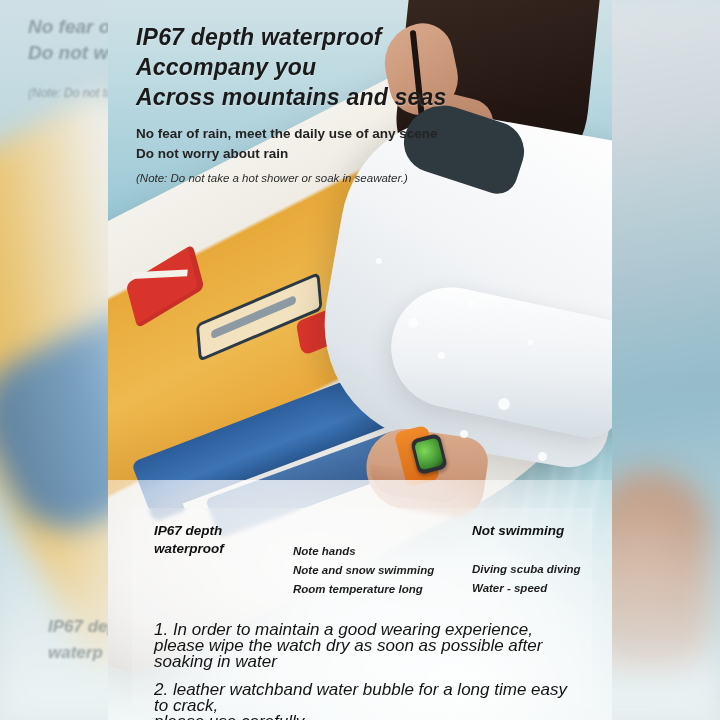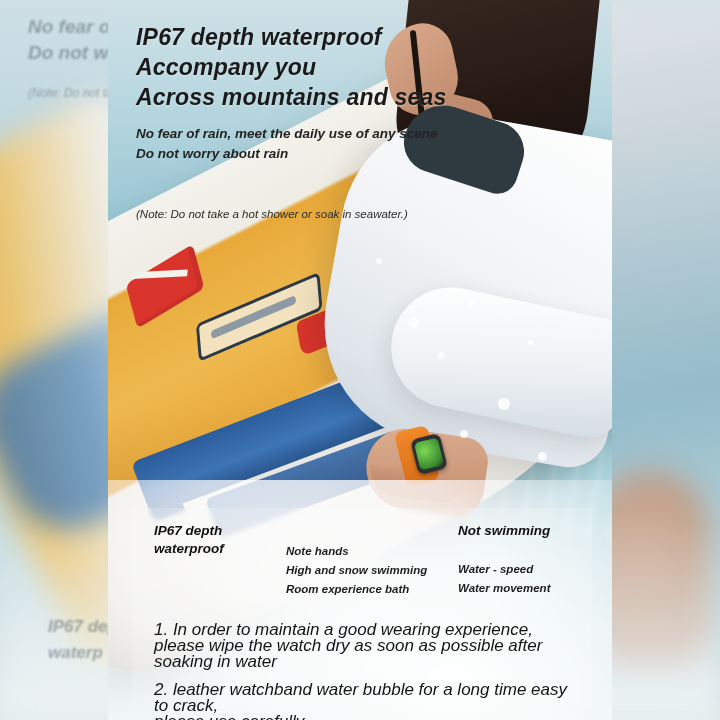--- a/index.html
+++ b/index.html
@@ -314,52 +314,50 @@
     font-size: 23px;
     line-height: 30px;
     letter-spacing: .2px;
     white-space: pre-line;
     text-shadow: 0 1px 2px rgba(255,255,255,.35);
   }
   .sub {
     position: absolute;
     left: 136px; top: 124px;
     color: #232323;
-    font-style: italic;
     font-weight: bold;
     font-size: 13.5px;
     line-height: 20px;
     white-space: pre-line;
   }
   .note {
     position: absolute;
     left: 136px; top: 170px;
     color: #2b2b2b;
     font-style: italic;
     font-size: 11.5px;
     line-height: 16px;
-    margin-top: 36px;
   }
 
   
   .panel {
     position: absolute;
     left: 132px; top: 508px;
     width: 460px; height: 198px;
     background: rgba(255,255,255,.16);
     backdrop-filter: blur(2px);
   }
   .panel-cols {
     position: absolute;
     left: 0; top: 0;
     width: 100%;
     display: flex;
     padding: 14px 22px 0 22px;
     box-sizing: border-box;
-    gap: 4px;
+    gap: 11px;
   }
   .col { flex: 0 0 auto; }
   .col-1 { width: 128px; }
   .col-2 { width: 168px; }
   .col-3 { width: 150px; }
   .col-title {
     color: #111;
     font-weight: bold;
     font-style: italic;
     font-size: 13.5px;
@@ -458,30 +456,30 @@
     <div class="panel-cols">
 
       <div class="col col-1">
         <div class="col-title">IP67 depth
 waterproof</div>
       </div>
 
       <div class="col col-2">
         <div class="col-list">
           <div>Note hands</div>
-          <div>High and snow swimming</div>
-          <div>Room experience bath</div>
+          <div>Note and snow swimming</div>
+          <div>Room temperature long</div>
         </div>
       </div>
 
       <div class="col col-3">
         <div class="col-title">Not swimming</div>
         <div class="col-list">
+          <div>Diving scuba diving</div>
           <div>Water - speed</div>
-          <div>Water movement</div>
         </div>
       </div>
 
     </div>
   </div>
 
   <div class="footnotes">
     <div class="footnote">1. In order to maintain a good wearing experience,
 please wipe the watch dry as soon as possible after soaking in water</div>
     <div class="footnote">2. leather watchband water bubble for a long time easy to crack,

